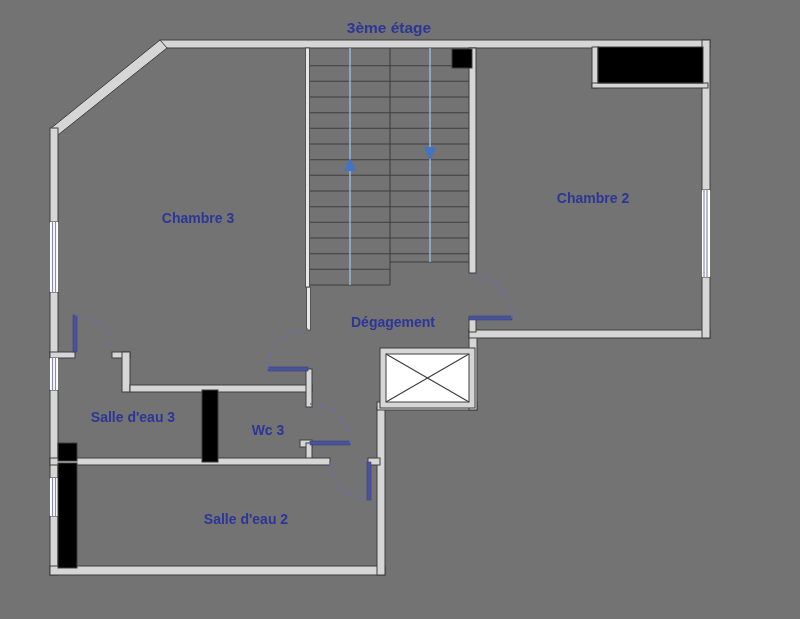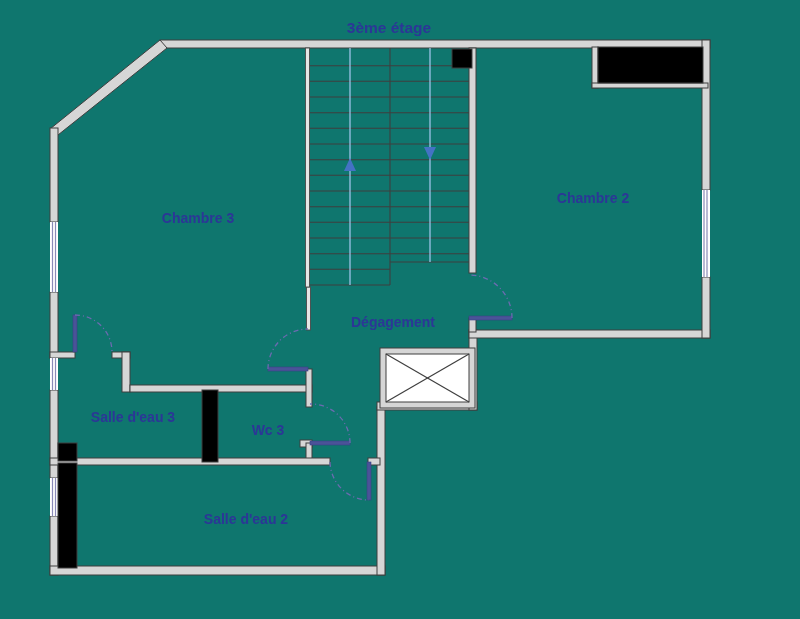--- a/index.html
+++ b/index.html
@@ -1,16 +1,16 @@
 <!DOCTYPE html>
 <html><head>
 <meta charset="utf-8">
 <style>
   html,body{margin:0;padding:0;background:#ffffff;}
-  .plan-wrap{position:relative;width:800px;height:619px;background:#0f766e;
+  .plan-wrap{position:relative;width:800px;height:619px;background:#737373;
              font-family:"Liberation Sans", sans-serif;}
   svg{display:block;}
   .wall{fill:#d6d6d6;stroke:#3f3f3f;stroke-width:1;}
   .thinwall{fill:#e6e6e6;stroke:#4a4a4a;stroke-width:0.9;}
   .blackfill{fill:#000000;stroke:#3f3f3f;stroke-width:1;}
   .tread{stroke:#3f3f3f;stroke-width:1.1;fill:none;}
   .guide{stroke:#9dc3e6;stroke-width:1.3;fill:none;}
   .arrow{fill:#4472c4;stroke:none;}
   .leaf{fill:#4a5398;stroke:#3a4286;stroke-width:0.6;}
   .arc{fill:none;stroke:#6b6bb0;stroke-width:1.3;stroke-dasharray:5 3 1 3;}

